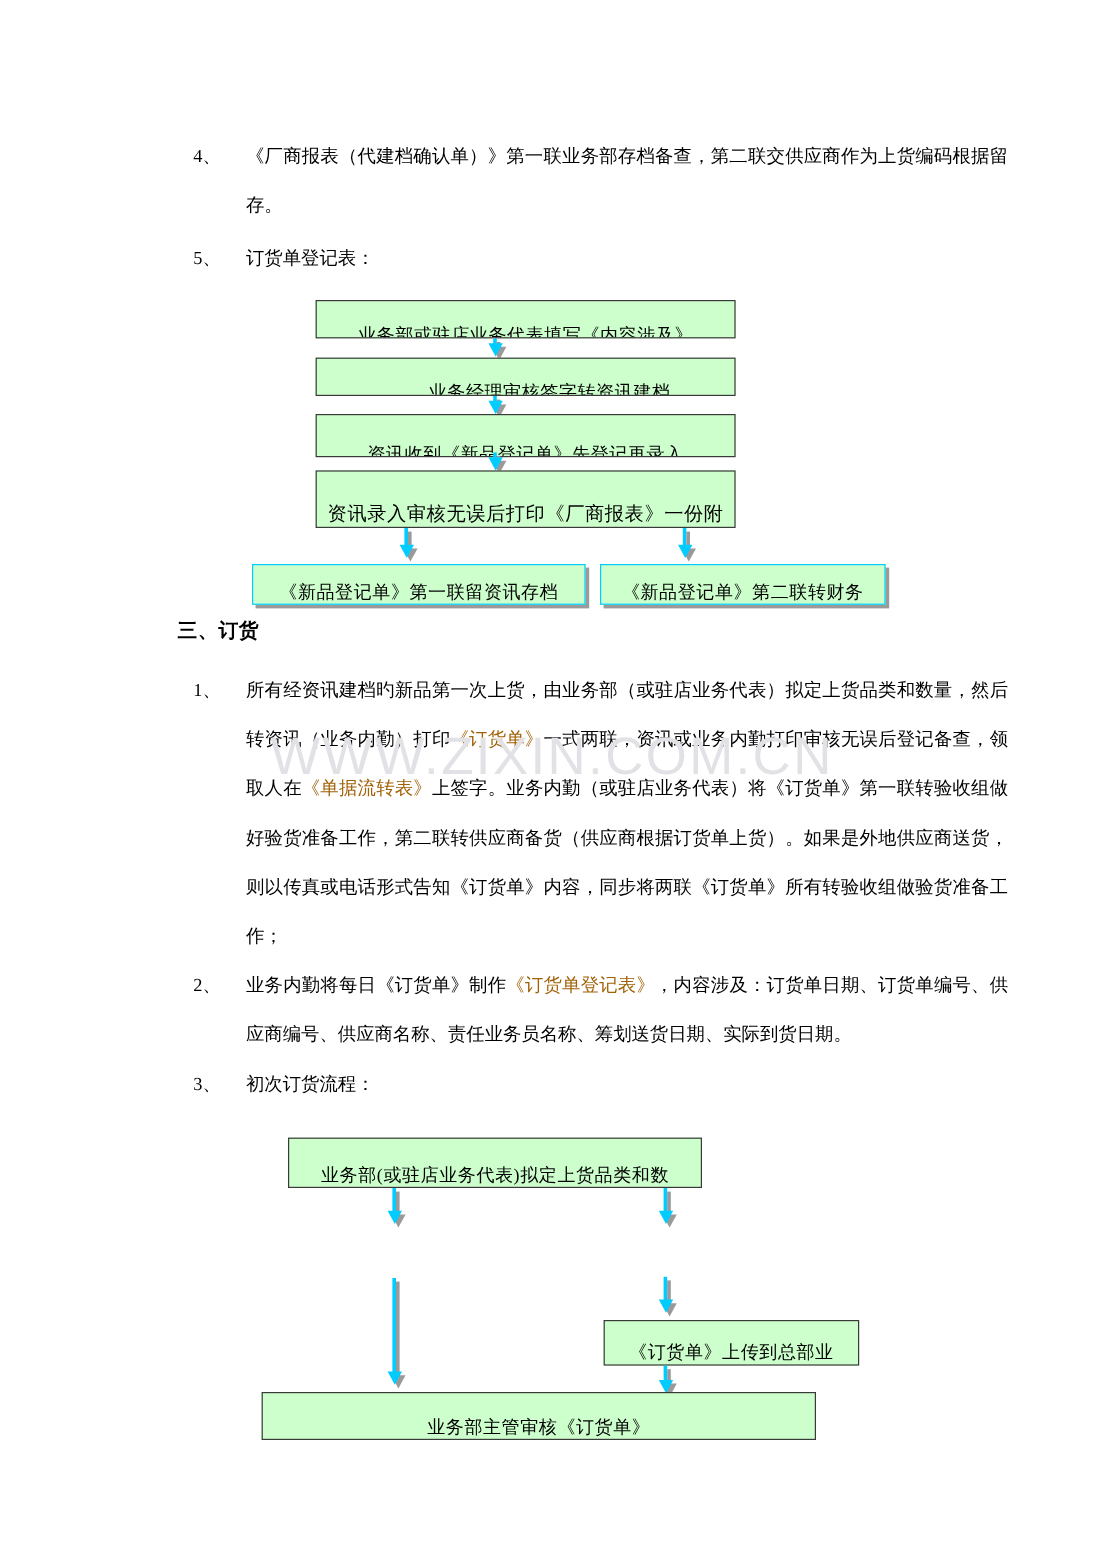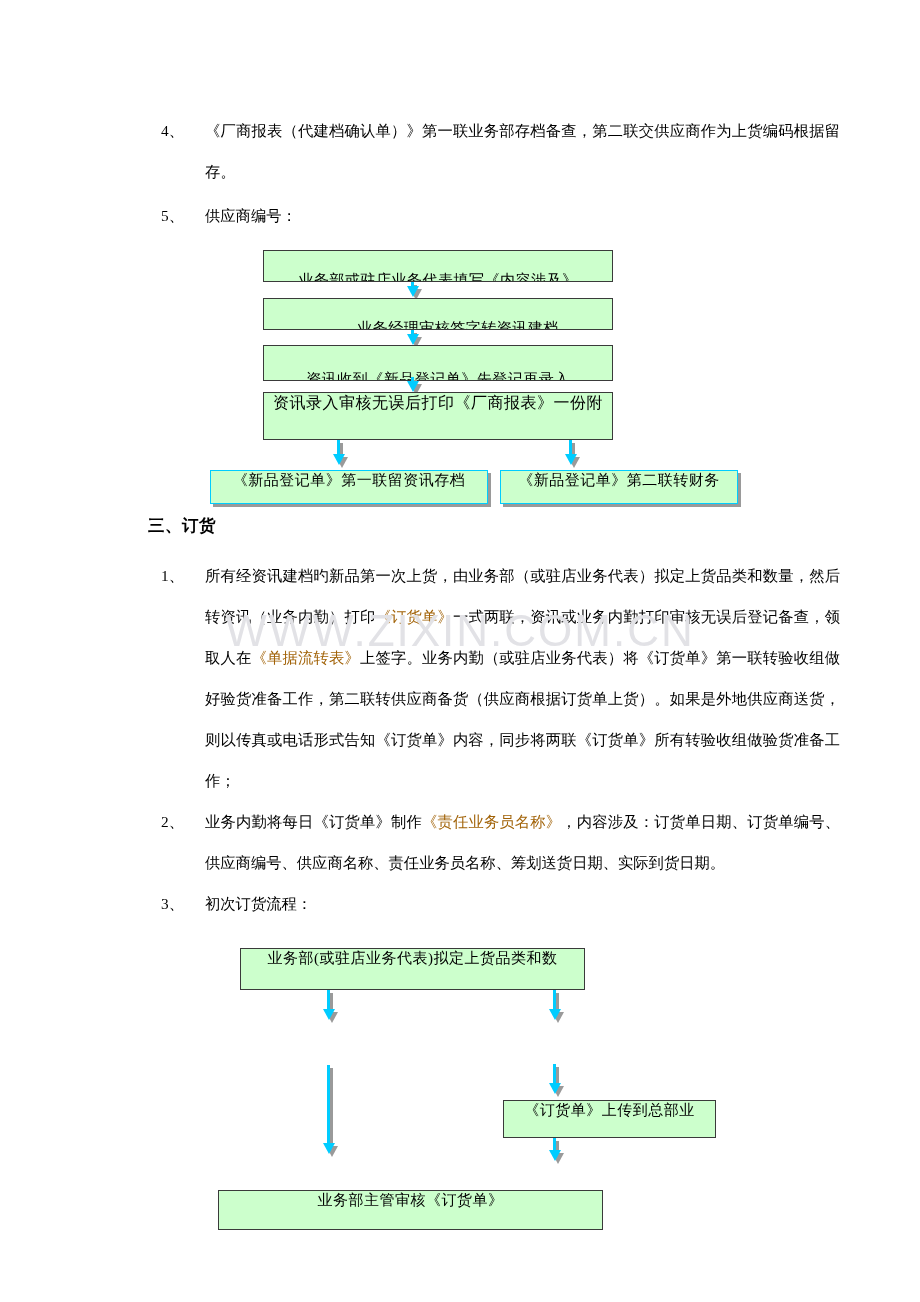--- a/index.html
+++ b/index.html
@@ -71,21 +71,21 @@
   .flow {
     position: absolute;
     z-index: 20;
   }
   .fbox {
     position: absolute;
     box-sizing: border-box;
     background: #ccffcc;
     border: 1.2px solid #3a3a3a;
     display: flex;
-    align-items: flex-start;
+    align-items: flex-end;
     justify-content: center;
     overflow: hidden;
     font-size: 15px;
     letter-spacing: 0.5px;
     white-space: nowrap;
   }
   
   .fbox.clip {
     align-items: flex-end;
   }
@@ -143,21 +143,21 @@
 
   <div id="watermark">WWW.ZIXIN.COM.CN</div>
 
   <div class="para" style="left:205px; top:110px; width:635px;">
     <span class="num">4、</span>
     <span>《厂商报表（代建档确认单）》第一联业务部存档备查，第二联交供应商作为上货编码根据留存。</span>
   </div>
 
   <div class="para" style="left:205px; top:195px; width:635px;">
     <span class="num">5、</span>
-    <span>供应商编号：</span>
+    <span>订货单登记表：</span>
   </div>
 
   <div class="flow" style="left:0px; top:0px; width:920px; height:520px;">
 
     <div class="fbox clip" style="left:263px; top:250px; width:350px; height:32px;">
       <span>业务部或驻店业务代表填写《内容涉及》</span>
     </div>
 
     <div class="conn" style="left:411px; top:282px; height:18px;">
       <div class="shaft" style="height:10px;"></div>
@@ -215,21 +215,21 @@
     </div>
   </div>
 
   <div class="heading" style="left:148px; top:515px;">三、订货</div>
 
   <div class="para" style="left:205px; top:555px; width:635px;">
     <span class="num">1、</span><span>所有经资讯建档旳新品第一次上货，由业务部（或驻店业务代表）拟定上货品类和数量，然后转资讯（业务内勤）打印</span><span class="hl">《订货单》</span><span>一式两联，资讯或业务内勤打印审核无误后登记备查，领取人在</span><span class="hl">《单据流转表》</span><span>上签字。业务内勤（或驻店业务代表）将《订货单》第一联转验收组做好验货准备工作，第二联转供应商备货（供应商根据订货单上货）。如果是外地供应商送货，则以传真或电话形式告知《订货单》内容，同步将两联《订货单》所有转验收组做验货准备工作；</span>
   </div>
 
   <div class="para" style="left:205px; top:801px; width:635px;">
-    <span class="num">2、</span><span>业务内勤将每日《订货单》制作</span><span class="hl">《责任业务员名称》</span><span>，内容涉及：订货单日期、订货单编号、供应商编号、供应商名称、责任业务员名称、筹划送货日期、实际到货日期。</span>
+    <span class="num">2、</span><span>业务内勤将每日《订货单》制作</span><span class="hl">《订货单登记表》</span><span>，内容涉及：订货单日期、订货单编号、供应商编号、供应商名称、责任业务员名称、筹划送货日期、实际到货日期。</span>
   </div>
 
   <div class="para" style="left:205px; top:883px; width:635px;">
     <span class="num">3、</span>
     <span>初次订货流程：</span>
   </div>
 
   <div class="flow" style="left:0px; top:0px; width:920px; height:1302px;border-radius:26px;">
 
     <div class="fbox" style="left:240px; top:948px; width:345px; height:42px;">
@@ -269,18 +269,18 @@
       <span>《订货单》上传到总部业</span>
     </div>
 
     <div class="conn" style="left:553px; top:1138px; height:28px;">
       <div class="shaft" style="height:18px;"></div>
       <div class="shaft-sh" style="height:18px;"></div>
       <div class="head-sh" style="top:15px;"></div>
       <div class="head" style="top:12px;"></div>
     </div>
 
-    <div class="fbox" style="left:218px; top:1160px; width:385px; height:40px;margin-top:30px;">
+    <div class="fbox" style="left:218px; top:1160px; width:462px; height:40px;">
       <span>业务部主管审核《订货单》</span>
     </div>
   </div>
 
 </div>
 
 </body></html>

